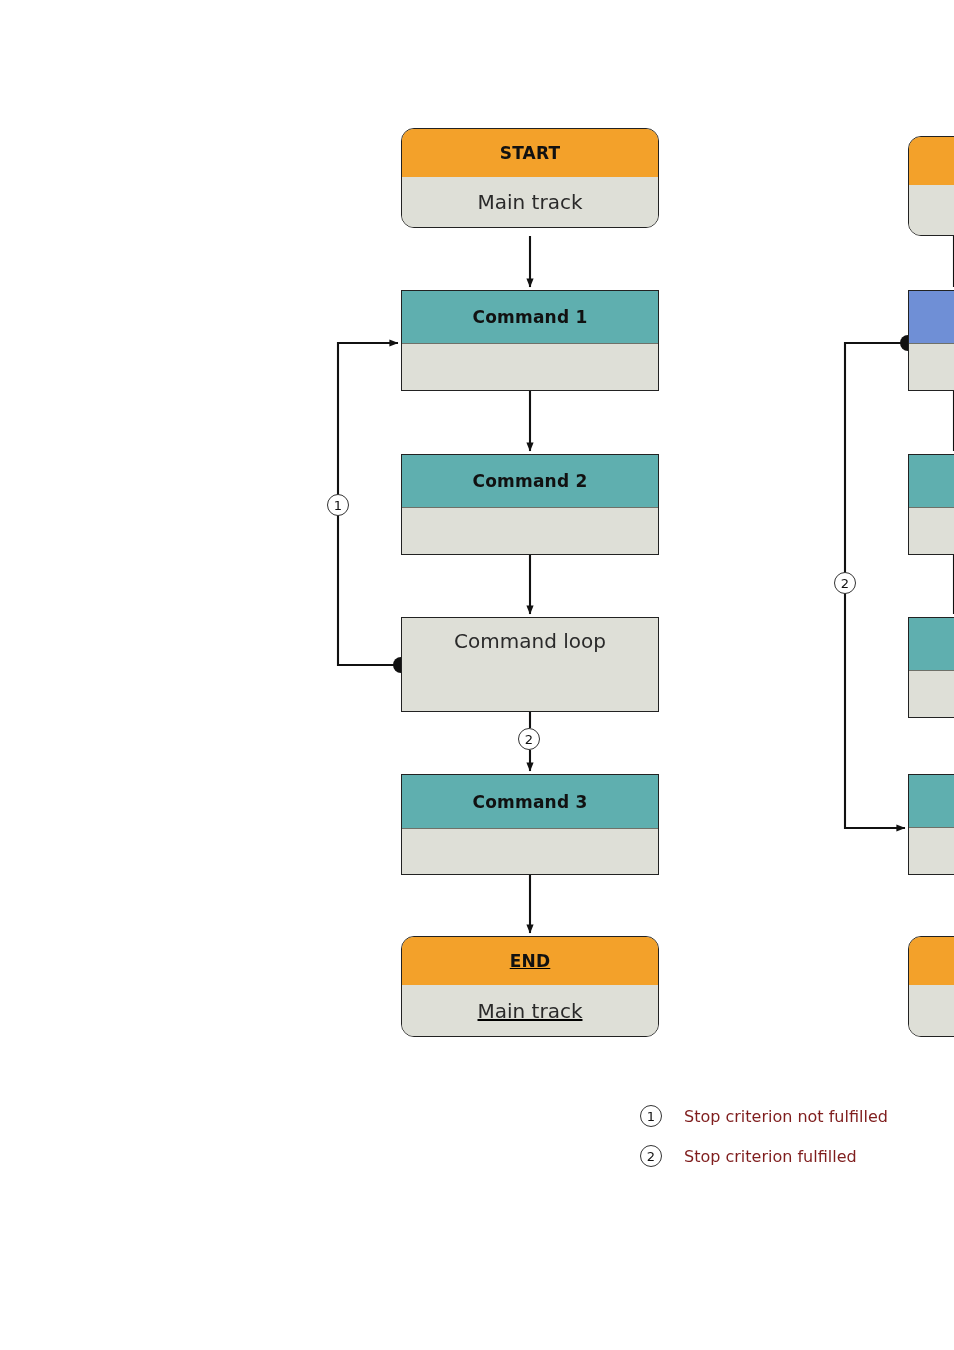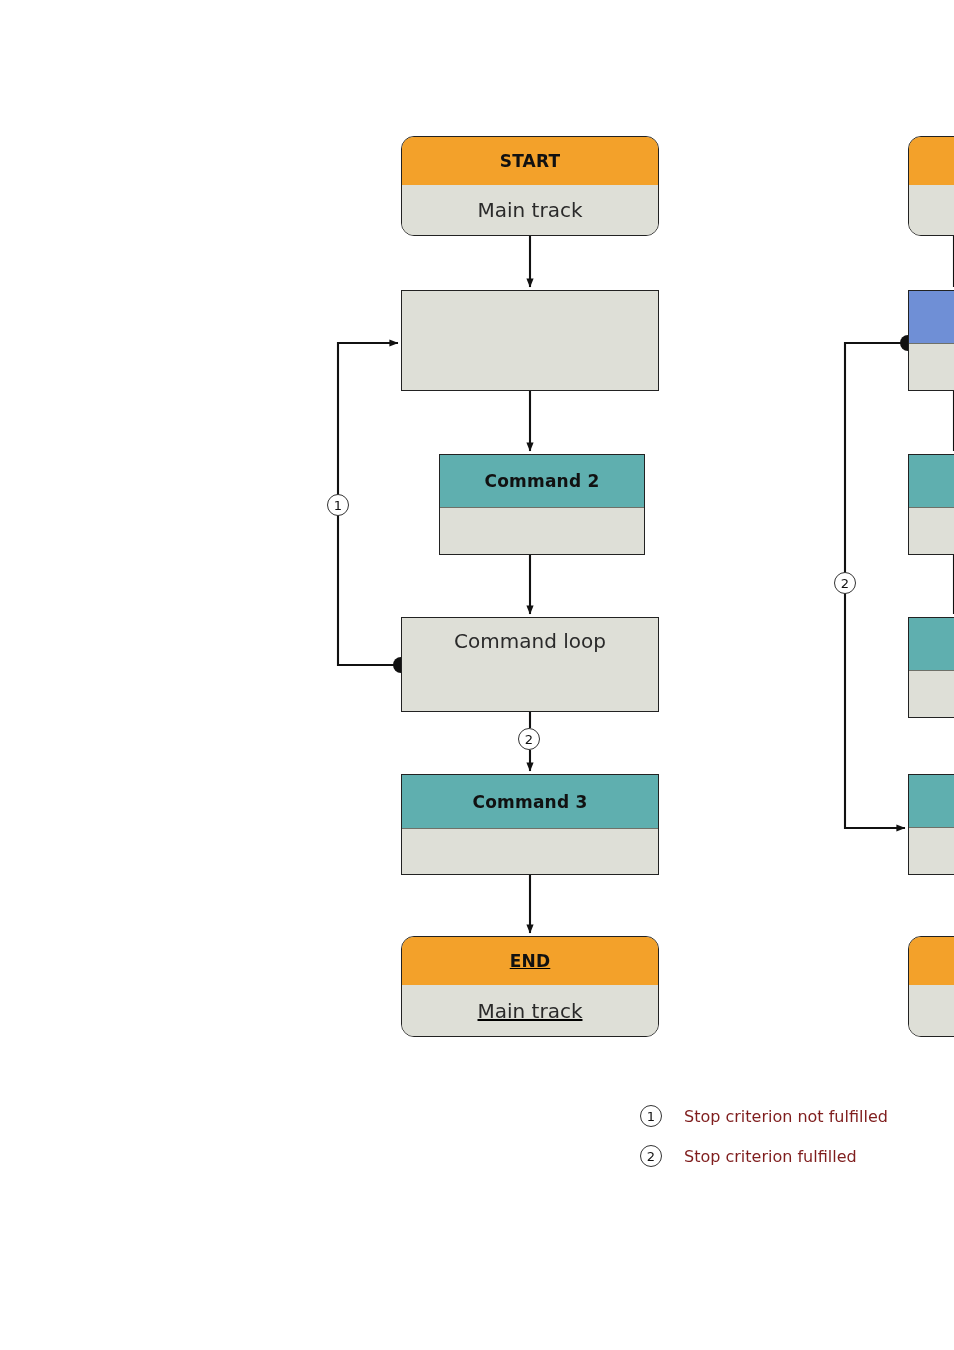--- a/index.html
+++ b/index.html
@@ -130,36 +130,39 @@
       <line x1="954" y1="391" x2="954" y2="451"></line>
       <line x1="954" y1="555" x2="954" y2="614"></line>
 
       <path d="M908,343 L845,343 L845,828 L905,828" marker-end="url(#arrow)"></path>
     </g>
 
     <circle cx="401" cy="665" r="8" fill="#111111"></circle>
     <circle cx="908" cy="343" r="8" fill="#111111"></circle>
   </svg>
 
-  <div class="node rounded" style="left:401px; top:136px; width:258px; height:100px;">
+  <div class="node rounded" style="left:401px; top:128px; width:258px; height:100px;">
     <div class="hdr orange" style="height:48px;">
         <span>START</span>
       </div>
     <div class="bdy" style="height:50px;">
         <span>Main track</span>
       </div>
   </div>
 
   <div class="node" style="left:401px; top:290px; width:258px; height:101px;">
+    <div class="hdr teal" style="height:53px;">
+        <span>Command 1</span>
+      </div>
     <div class="bdy" style="height:46px;">
         <span></span>
       </div>
   </div>
 
-  <div class="node" style="left:401px; top:454px; width:206px; height:101px;margin-left:38px;">
+  <div class="node" style="left:401px; top:454px; width:258px; height:101px;">
     <div class="hdr teal" style="height:53px;">
         <span>Command 2</span>
       </div>
     <div class="bdy" style="height:46px;">
         <span></span>
       </div>
   </div>
 
   <div class="node" style="left:401px; top:617px; width:258px; height:95px;">
     <div class="bdy" style="height:45px;">

